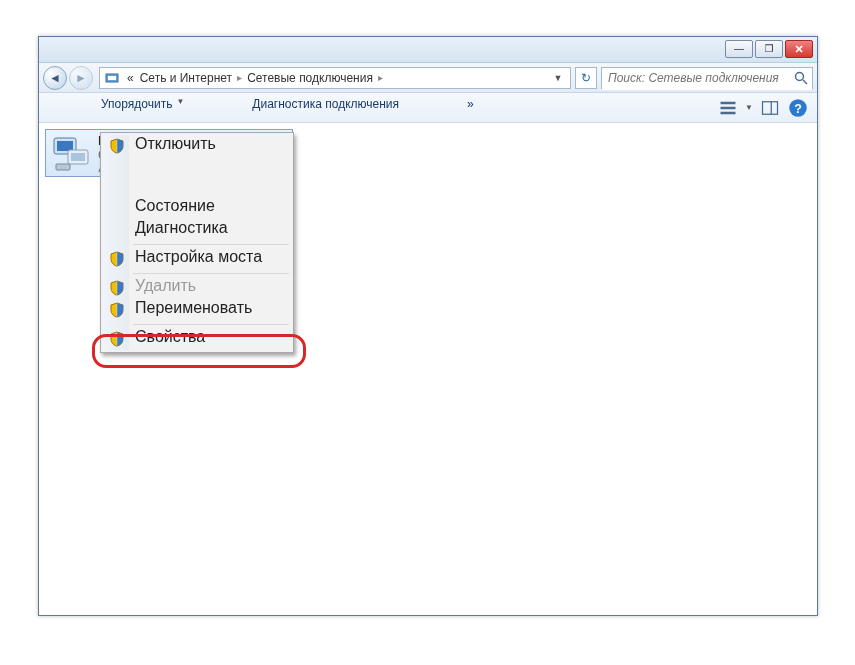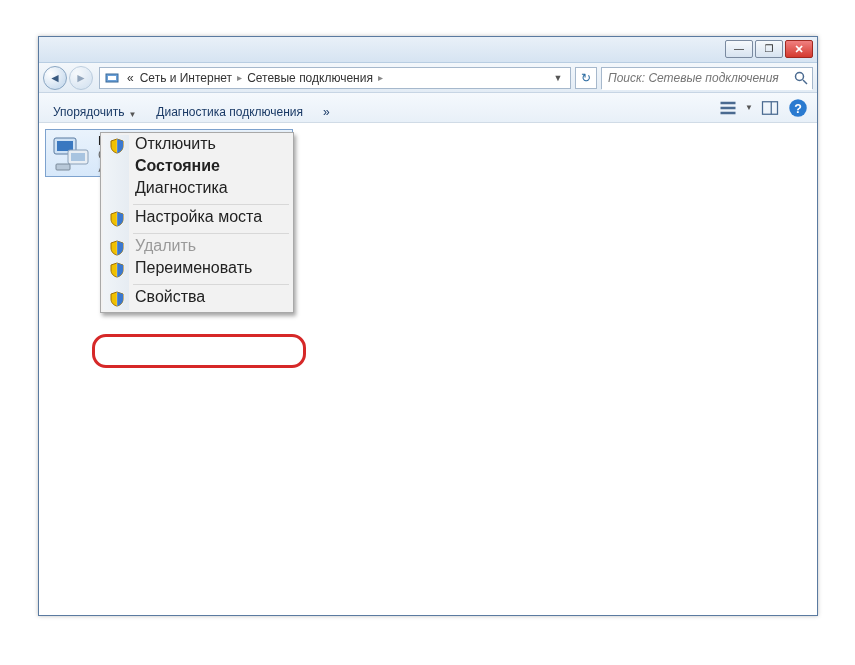--- a/index.html
+++ b/index.html
@@ -32,40 +32,40 @@
              margin-right: 4px; text-align: center; line-height: 20px; font-size: 12px; color: #2a6aa0; }
   .searchbox { width: 212px; height: 22px; border: 1px solid #a6b8cc; background: #fff;
                position: relative; }
   .searchbox input { border: none; width: 100%; height: 100%; padding: 0 22px 4px 6px;
                      font-size: 12px; color: #888; font-style: italic; outline: none; }
   .searchbox .sicon { position: absolute; right: 3px; top: 2px; width: 16px; height: 16px;
                       color: #4a6a90; font-size: 12px; text-align: center; }
   .toolbar { height: 30px; background: linear-gradient(#f5f9fd,#e8f0f8);
              border-bottom: 1px solid #d0dbe6; display: flex; align-items: center;
              padding: 0 8px; font-size: 12px; color: #1a3a66; }
-  .tbitem { padding: 0 6px; height: 22px; display: flex; align-items: flex-end; margin-right: 8px; }
+  .tbitem { padding: 0 6px; height: 22px; display: flex; align-items: flex-start; margin-right: 8px; margin-left: 48px; }
   .tbitem .dd { font-size: 8px; margin-left: 4px; color: #555; }
   .tbright { margin-left: auto; display: flex; align-items: center; gap: 6px; }
   .tbicon { width: 22px; height: 20px; display: flex; align-items: center; justify-content: center;
             font-size: 12px; color: #3a5a80; }
   .content { position: relative; height: calc(100% - 86px); background: #fff; padding: 6px; }
   .adapter { width: 248px; height: 48px; border: 1px solid #7da2ce;
              background: linear-gradient(#eaf3fc,#d7e8fa); display: flex; padding: 4px; }
   .adapter-icon { width: 42px; height: 40px; margin-right: 6px; position: relative; }
   .adapter-info { font-size: 12px; line-height: 14px; color: #222; overflow: hidden; }
   .adapter-info .l1 { white-space: nowrap; }
   .adapter-info .l2, .adapter-info .l3 { color: #6a6a6a; white-space: nowrap; }
   .ctxmenu { position: absolute; left: 100px; top: 132px; width: 194px;
              background: #f2f2f2; border: 1px solid #a9a9a9; box-shadow: 2px 3px 4px rgba(0,0,0,0.35);
              padding: 2px; }
   .ctxmenu .iconcol { position: absolute; left: 2px; top: 2px; bottom: 2px; width: 26px;
                       background: linear-gradient(to right,#f0f4f8,#e6ecf2); }
   .mi { position: relative; height: 22px; display: flex; align-items: flex-start;
         font-size: 16px; color: #222; padding-left: 32px; }
-  .mi.bold { font-weight: bold; }
+  .mi.bold { font-weight: normal; margin-top: 40px; }
   .mi.disabled { color: #9a9a9a; }
   .mi .shield { position: absolute; left: 6px; top: 3px; width: 16px; height: 16px; }
   .sep { height: 1px; background: #d8d8d8; margin: 3px 2px 3px 30px; position: relative; }
   .highlight-ring { position: absolute; left: 92px; top: 334px; width: 214px; height: 34px;
                     border: 3px solid #d62828; border-radius: 14px; pointer-events: none; }
   
   .shield svg, .adapter-icon svg, .addr-icon svg, .tbicon svg { width: 100%; height: 100%; }
 </style>
 </head>
 <body>

